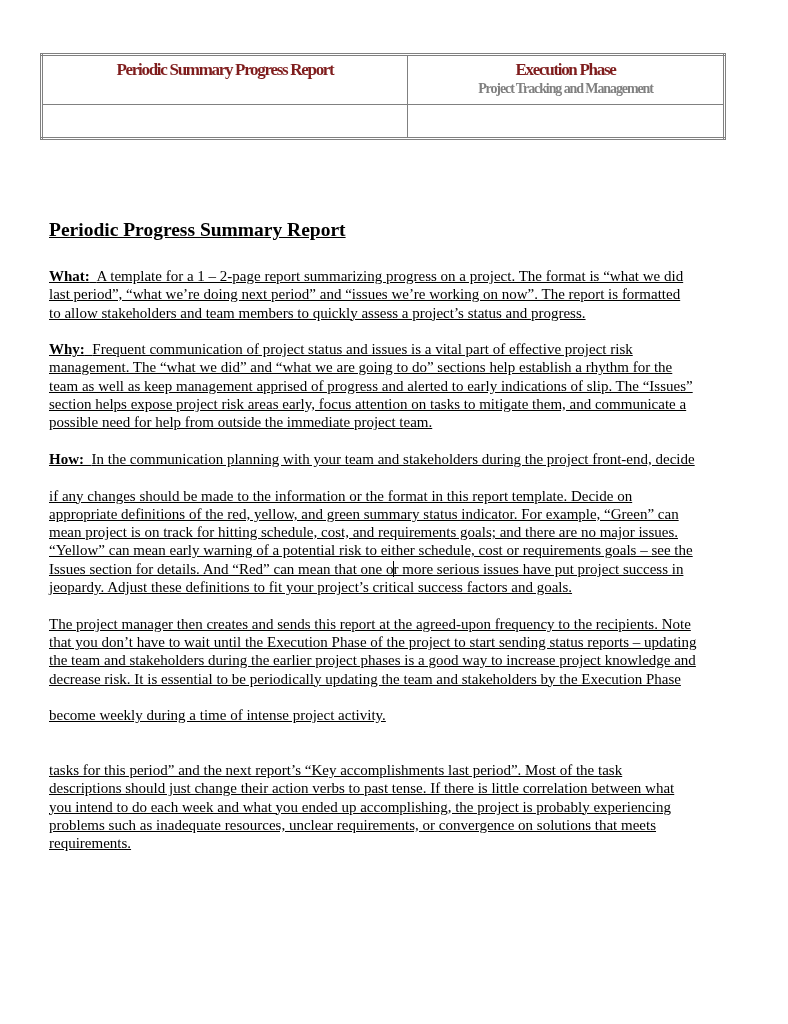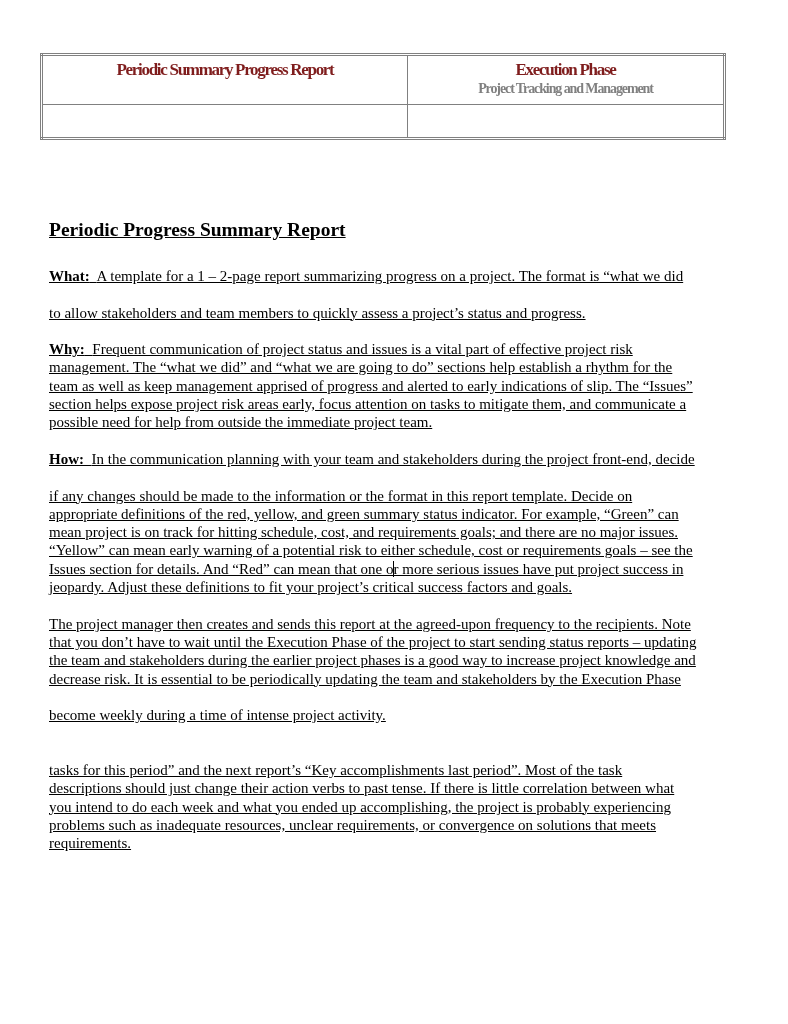--- a/index.html
+++ b/index.html
@@ -55,21 +55,21 @@
   </tr>
 </tbody>
   </table>
 
 <h1 class="doc-title">Periodic Progress Summary Report</h1>
 
 <div class="body">
   <p>
     <b>What:</b>&nbsp;
     <span>A template for a 1 – 2-page report summarizing progress on a project.  The format is “what we did</span><br>
-    <br>
+    <span>last period”, “what we’re doing next period” and “issues we’re working on now”.  The report is formatted</span><br>
     <span>to allow stakeholders and team members to quickly assess a project’s status and progress.</span>
   </p>
   <p>
     <b>Why:</b>&nbsp;
     <span>Frequent communication of project status and issues is a vital part of effective project risk</span><br>
     <span>management.  The “what we did” and “what we are going to do” sections help establish a rhythm for the</span><br>
     <span>team as well as keep management apprised of progress and alerted to early indications of slip.  The “Issues”</span><br>
     <span>section helps expose project risk areas early, focus attention on tasks to mitigate them, and communicate a</span><br>
     <span>possible need for help from outside the immediate project team.</span>
   </p>

